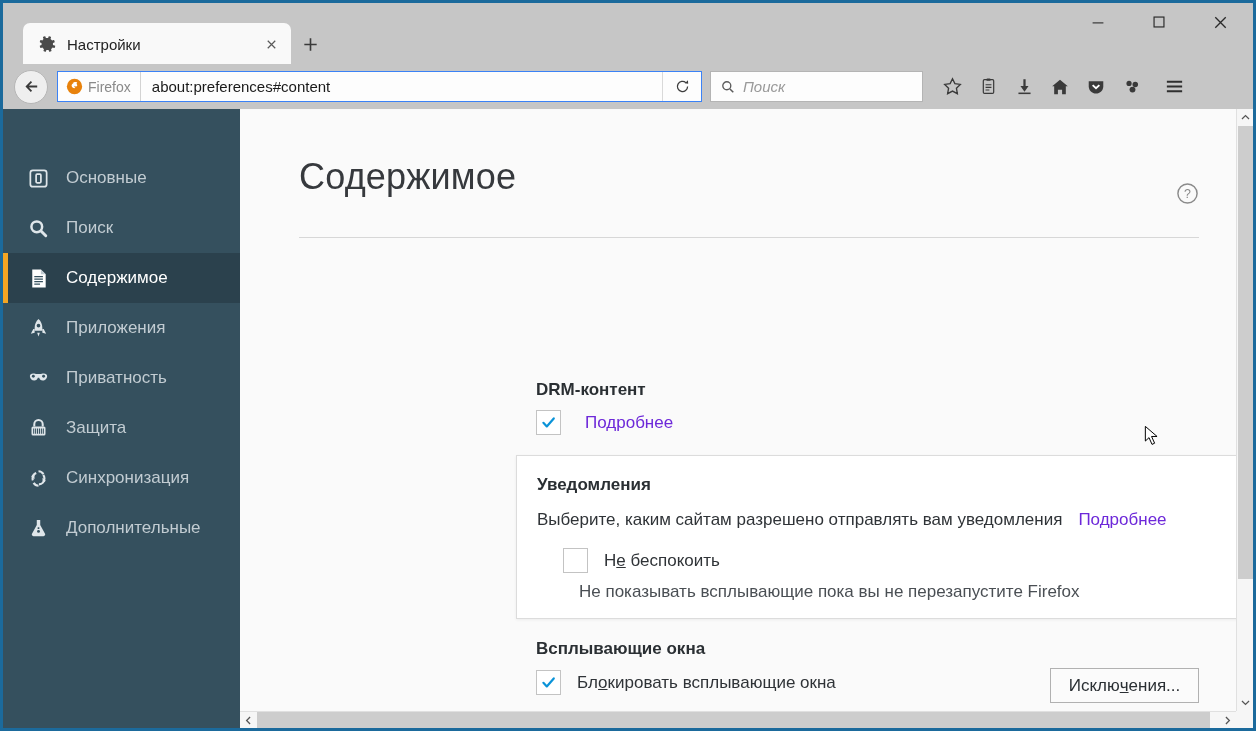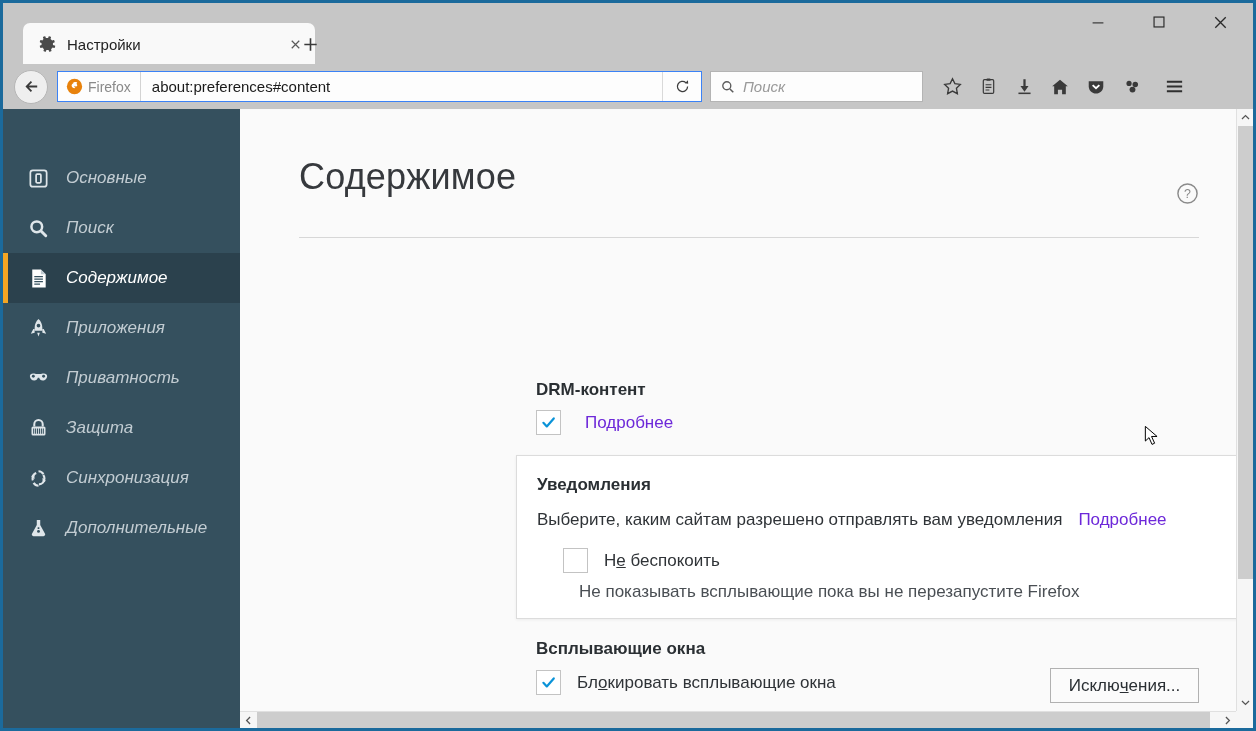--- a/index.html
+++ b/index.html
@@ -19,21 +19,21 @@
     overflow: hidden;
   }
 
   
   #titlebar {
     position: absolute; left: 0; top: 0; right: 0; height: 61px;
     background: #c6c6c6;
   }
   #tab {
     position: absolute; left: 20px; top: 20px;
-    width: 292px; height: 42px;
+    width: 268px; height: 42px;
     background: #f9f9f9;
     border-radius: 7px 7px 0 0;
     display: flex; align-items: center;
     padding: 0 8px 0 14px;
   }
   #tab-favicon { width: 20px; height: 20px; flex: 0 0 20px; margin-right: 10px; }
   #tab-title {
     flex: 1 1 auto; font-size: 15px; color: #232323;
     white-space: nowrap; overflow: hidden;
   }
@@ -111,21 +111,21 @@
   }
 
   
   #sidebar {
     position: absolute; left: 0; top: 0; bottom: 0; width: 237px;
     background: #35505e;
     padding-top: 44px;
   }
   .side-item {
     height: 50px; display: flex; align-items: center;
-    padding-left: 22px; position: relative; font-style: italic;
+    padding-left: 22px; position: relative;
   }
   .side-item.selected { background: #2b414d; }
   .side-item.selected::before {
     content: ""; position: absolute; left: 0; top: 0; bottom: 0;
     width: 5px; background: #f5a623;
   }
   .side-icon {
     width: 26px; height: 26px; flex: 0 0 26px; margin-right: 15px;
     display: flex; align-items: center; justify-content: center;
   }

